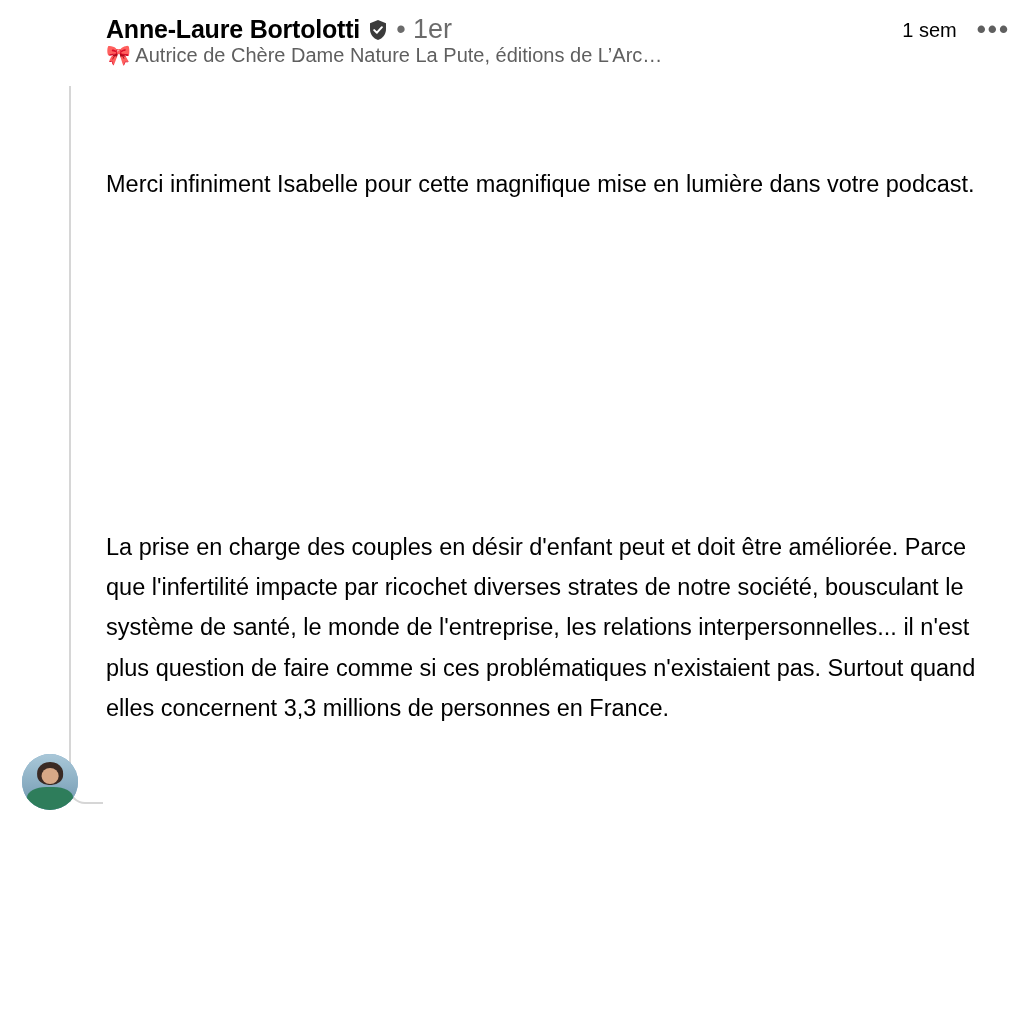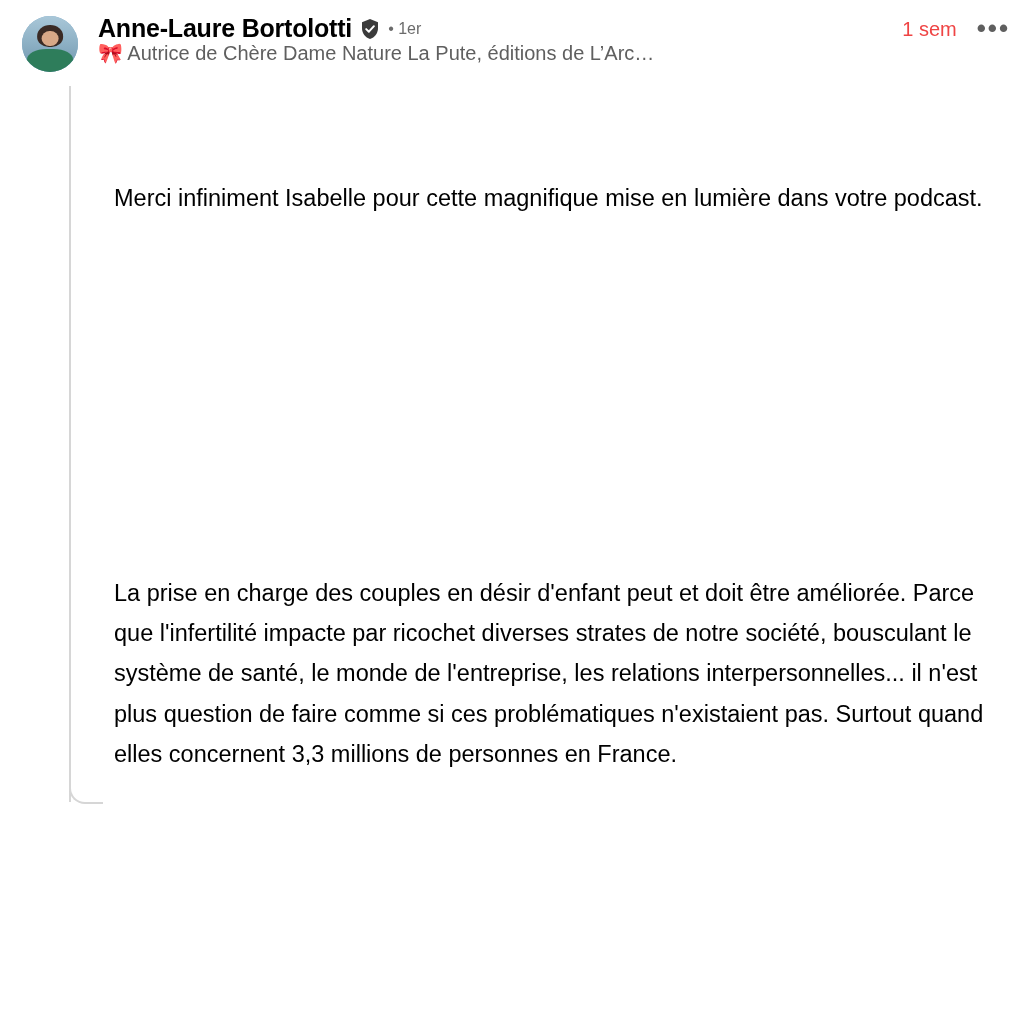--- a/index.html
+++ b/index.html
@@ -19,21 +19,22 @@
 
   .comment-root {
     position: relative;
     padding: 16px 20px 0 22px;
   }
 
   
   .comment {
     position: relative;
     display: flex;
-    align-items: flex-start;
+    align-items: flex-end;
+    gap: 8px;
   }
 
   .avatar {
     width: 56px;
     height: 56px;
     border-radius: 50%;
     flex: 0 0 56px;
     overflow: hidden;
     position: relative;
     background: #7aa7c7;
@@ -92,28 +93,28 @@
     color: #000000;
     letter-spacing: -0.2px;
   }
   .verified-badge {
     width: 24px;
     height: 24px;
     flex: 0 0 24px;
     display: inline-block;
   }
   .degree {
-    font-size: 16px;
+    font-size: 27px;
     color: #6b6b6b;
     white-space: nowrap;
   }
   .name-spacer { flex: 1 1 auto; }
   .timestamp {
     font-size: 20px;
-    color: #ef4444;
+    color: #000000;
     white-space: nowrap;
   }
   .more-btn {
     font-size: 26px;
     color: #5f5f5f;
     letter-spacing: 2px;
     padding-left: 14px;
     line-height: 0.6;
     cursor: pointer;
     font-weight: bold;
@@ -130,21 +131,21 @@
   }
 
   .comment-text {
     font-size: 23.5px;
     line-height: 1.72;
     color: #000000;
     margin-top: 16px;
     white-space: pre-wrap;
     word-wrap: break-word;
   }
-  .comment-text p { margin: 16px; }
+  .comment-text p { margin: 0; }
   .comment-text p.blank { height: 40px; margin: 0; }
 
   
   .thread-line {
     position: absolute;
     left: 69px;
     top: 86px;
     width: 2px;
     height: 716px;
     background: #d6d6d6;

